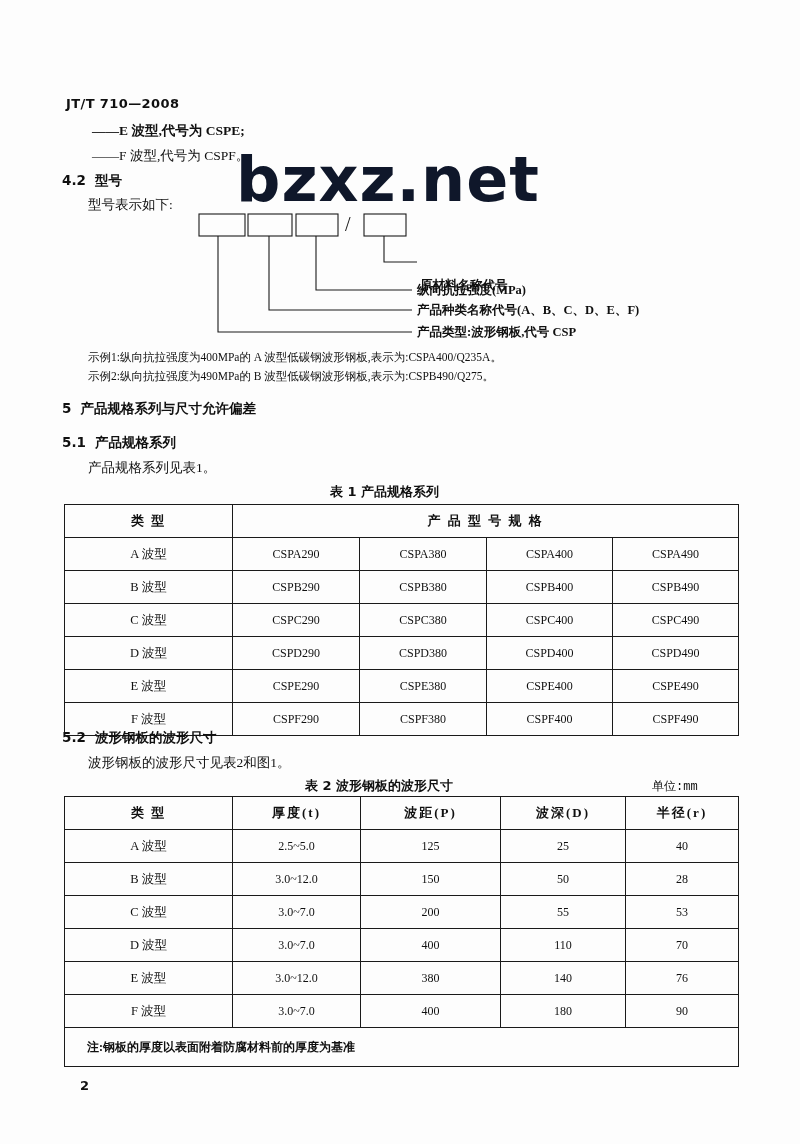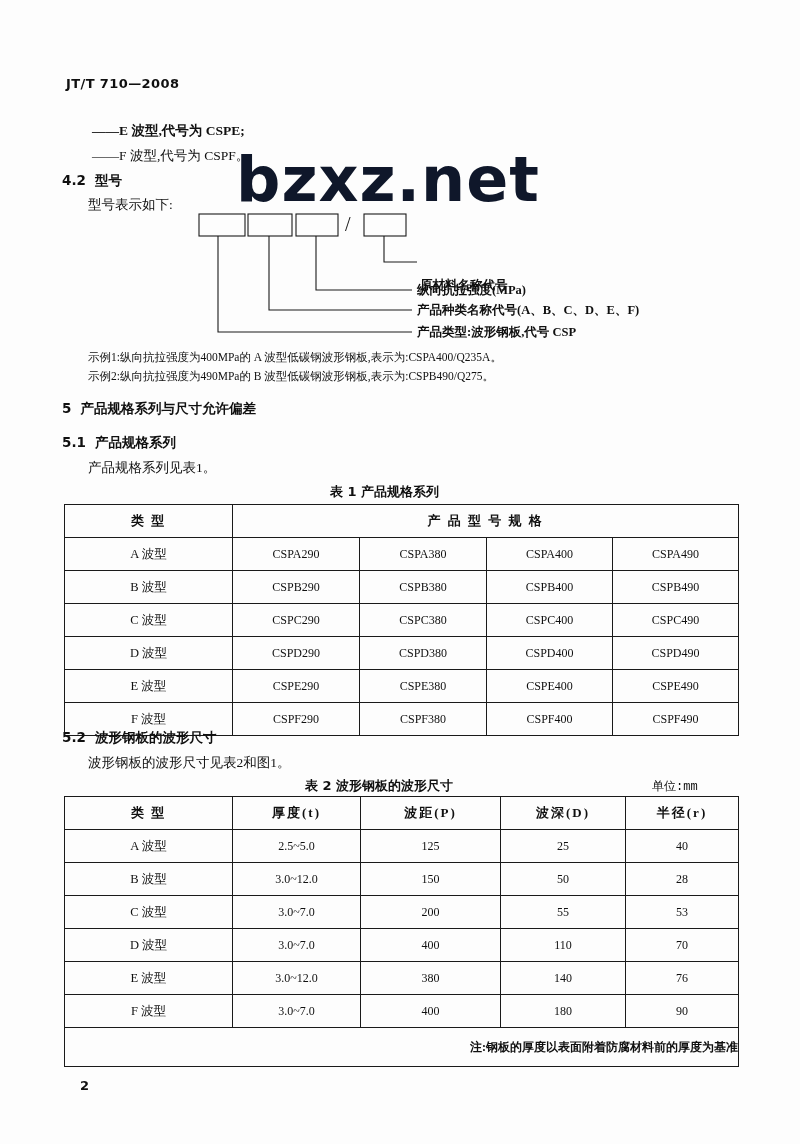--- a/index.html
+++ b/index.html
@@ -34,21 +34,21 @@
     z-index: 0;
     margin-left: 40px;
   }
 
   #content { position: relative; z-index: 2; }
 
   
   .running-header {
     position: absolute;
     left: 66px;
-    top: 76px;
+    top: 96px;
     font-family: "DejaVu Sans", sans-serif;
     font-size: 13px;
     font-weight: 700;
     letter-spacing: 0.4px;
   }
   .dash-item {
     position: absolute;
     left: 92px;
     font-size: 13.5px;
     white-space: nowrap;
@@ -128,22 +128,22 @@
   table.doc td.type-cell {
     font-size: 12.5px;
   }
   table.doc td.hdr {
     font-family: "Liberation Serif", serif;
     font-weight: 700;
     font-size: 13px;
     letter-spacing: 2px;
   }
   table.doc td.note-cell {
-    text-align: right;
-    padding-left: 12px;
+    text-align: left;
+    padding-left: 22px;
     font-size: 12px;
     height: 38px;
     font-weight: 700;
   }
 
   
   .page-no {
     position: absolute;
     left: 80px;
     top: 1078px;

